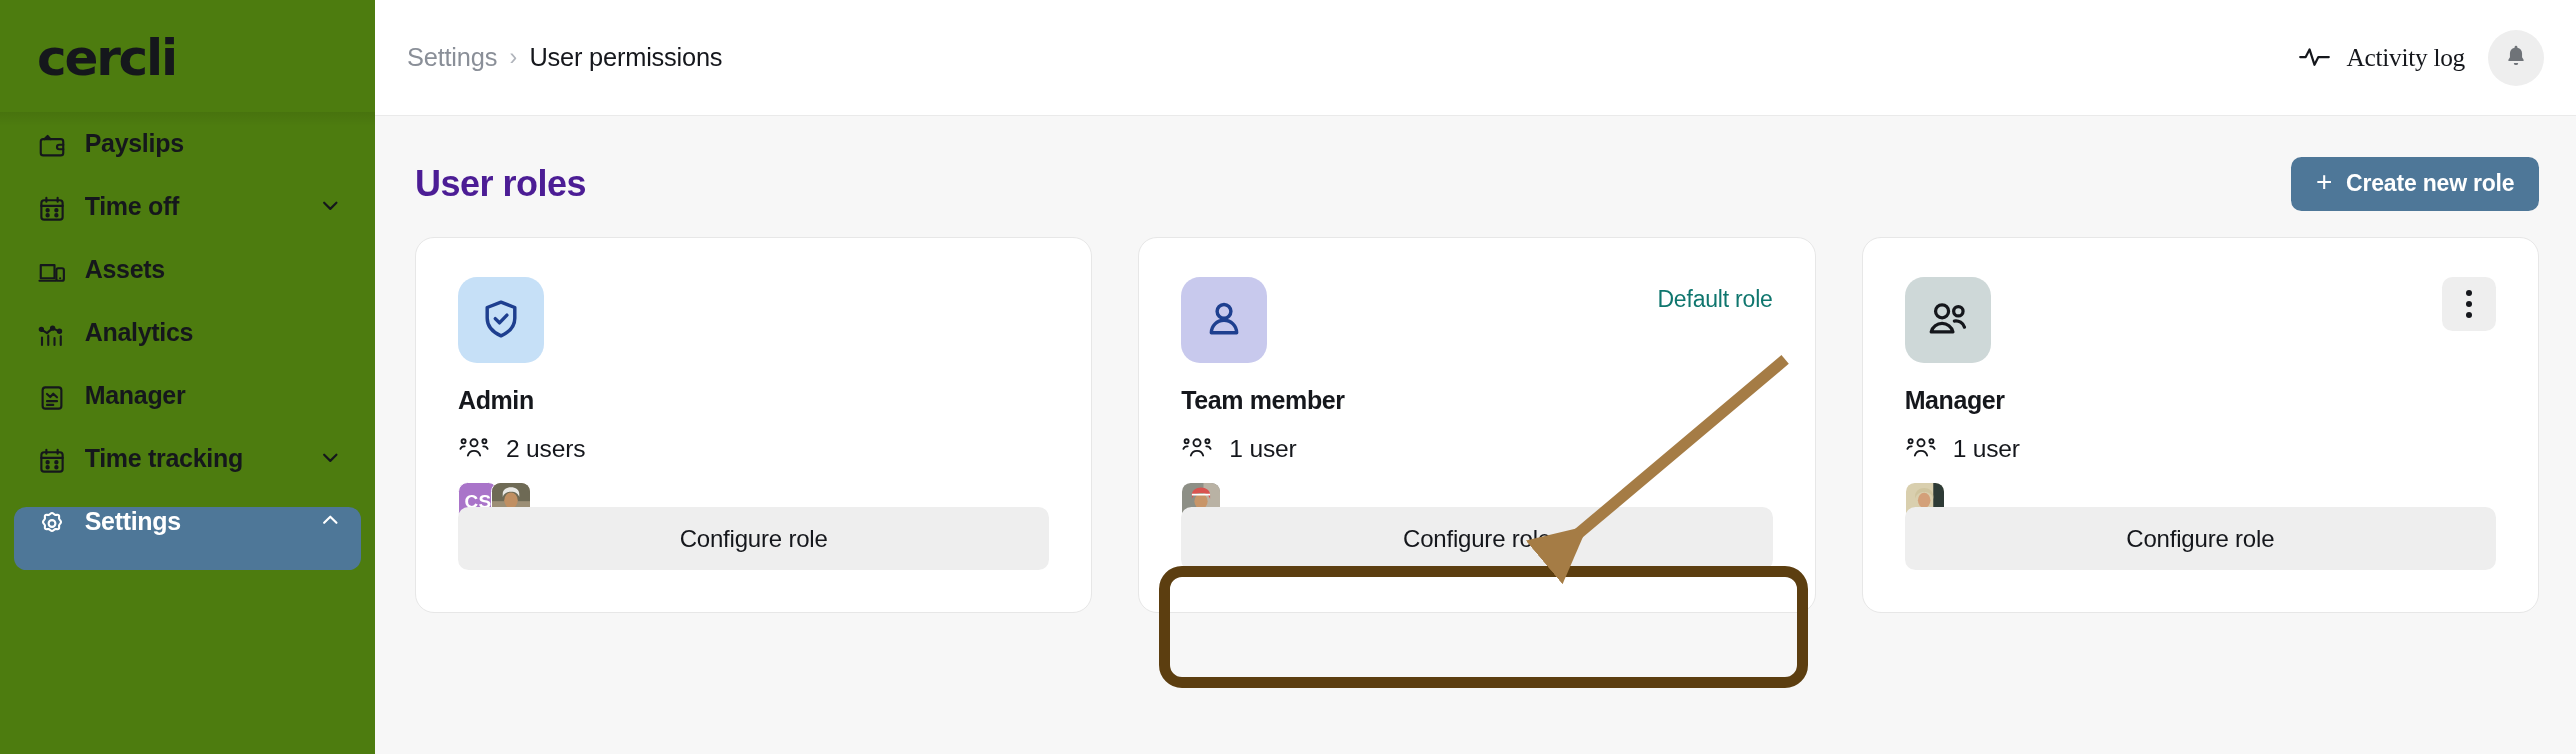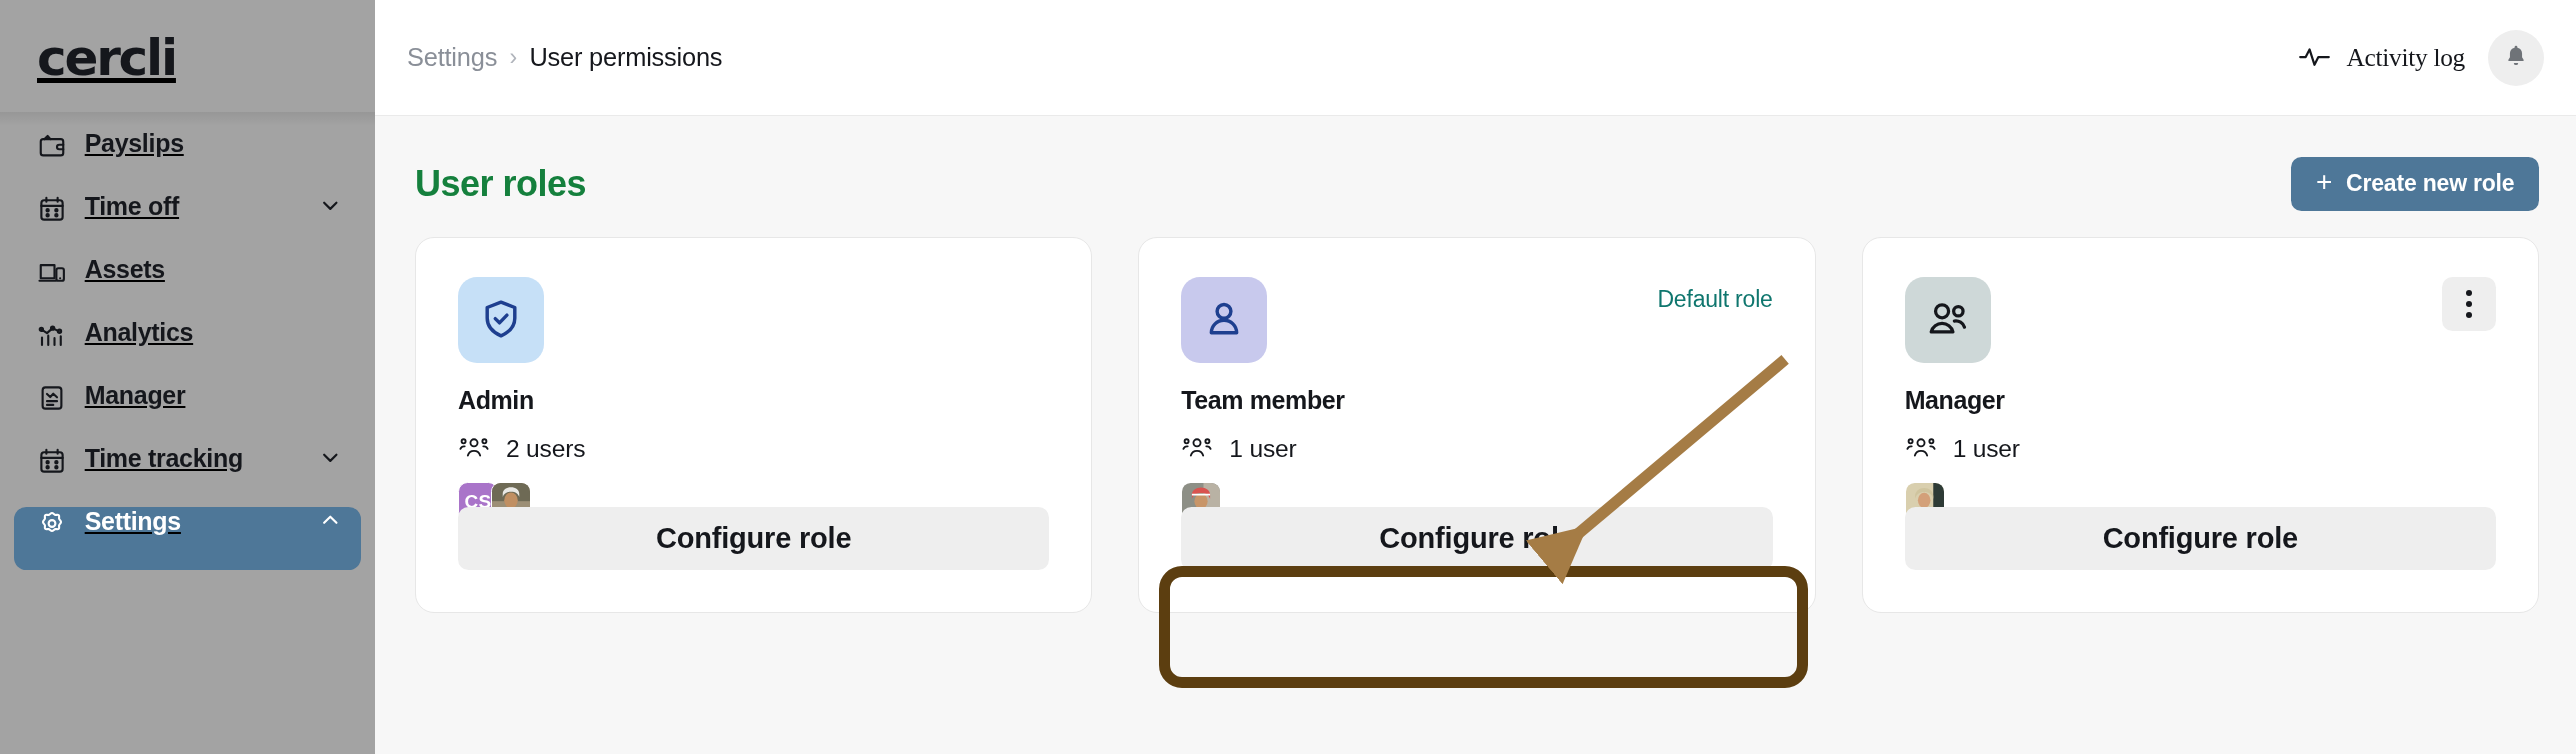--- a/index.html
+++ b/index.html
@@ -7,22 +7,22 @@
     width: 2576px; height: 754px;
     font-family: "Liberation Sans", sans-serif;
     background: #ffffff;
     overflow: hidden;
   }
   #app { position: relative; width: 2576px; height: 754px; display: flex; }
 
   
   .sidebar {
     width: 375px; height: 754px; flex: 0 0 375px;
-    background: #a3a3a3; position: relative;
-    display: flex; flex-direction: column; text-decoration: underline;
+    background: #4d7c0f; position: relative;
+    display: flex; flex-direction: column;
   }
   .logo-wrap { height: 115px; display: flex; align-items: center; padding-left: 37px; }
   .logo {
     font-family: "DejaVu Sans", sans-serif;
     font-size: 50px; font-weight: 700; letter-spacing: -2.2px;
     color: #15171c; line-height: 1;
   }
   .sb-scroll-shadow {
     position: absolute; top: 112px; left: 0; width: 375px; height: 14px;
     background: linear-gradient(to bottom, rgba(0,0,0,0.075), rgba(0,0,0,0));
@@ -65,21 +65,21 @@
   .activity { display: flex; align-items: center; gap: 16px; cursor: pointer; }
   .activity .alabel { font-size: 25.4px; color: #15171c; font-weight: 400; letter-spacing: -0.3px; white-space: nowrap; font-family: Liberation Serif, serif; }
   .bell {
     width: 56px; height: 56px; border-radius: 50%; background: #eeeeee;
     display: flex; align-items: center; justify-content: center; cursor: pointer;
   }
 
   
   .content { flex: 1; background: #f7f7f7; border-top: 0.9px solid #eaeaea; padding: 35px 37px 0 40px; position: relative; }
   .page-head { display: flex; align-items: center; height: 65px; }
-  .page-title { font-size: 36px; font-weight: 600; color: #15803d; letter-spacing: -0.5px; }
+  .page-title { font-size: 36px; font-weight: 600; color: #4c1d95; letter-spacing: -0.5px; }
   .create-btn {
     margin-left: auto; height: 54px; background: #4e7798; color: #fff;
     border-radius: 10.5px; display: flex; align-items: center; gap: 14px;
     padding: 0 24.6px; font-size: 23px; font-weight: 600; cursor: pointer;
     letter-spacing: -0.2px; white-space: nowrap;
   }
   .create-btn .plus { font-size: 28px; font-weight: 400; line-height: 1; margin-top: -2.6px; }
 
   .cards { display: flex; gap: 46px; margin-top: 21px; }
   .card {
@@ -102,21 +102,21 @@
   .users-row { display: flex; align-items: center; gap: 16px; margin-top: 19px; }
   .users-row .ucount { font-size: 24.6px; color: #15171c; letter-spacing: -0.2px; }
   .avatars { display: flex; margin-top: 19px; }
   .avatar { width: 40px; height: 40px; border-radius: 9.6px; overflow: hidden; border: 1.8px solid #fff; }
   .avatar + .avatar { margin-left: -7px; }
   .avatar.initials { background: #a974c9; color: #fff; display: flex; align-items: center; justify-content: center; font-size: 19px; font-weight: 600; letter-spacing: 0.3px; }
 
   .configure {
     position: absolute; left: 42px; right: 42px; bottom: 42px; height: 63px;
     background: #eeeeee; border-radius: 10.5px; display: flex; align-items: center; justify-content: center;
-    font-size: 29px; font-weight: 700; color: #15171c; cursor: pointer; letter-spacing: -0.2px;
+    font-size: 24px; font-weight: 400; color: #15171c; cursor: pointer; letter-spacing: -0.2px;
   }
 
   
   .overlay { position: absolute; inset: 0; pointer-events: none; z-index: 40; }
   .hl-box {
     position: absolute; left: 1159px; top: 566px; width: 649px; height: 122px;
     border: 11.4px solid #5c3e10; border-radius: 23px;
   }
 </style>
 </head>

